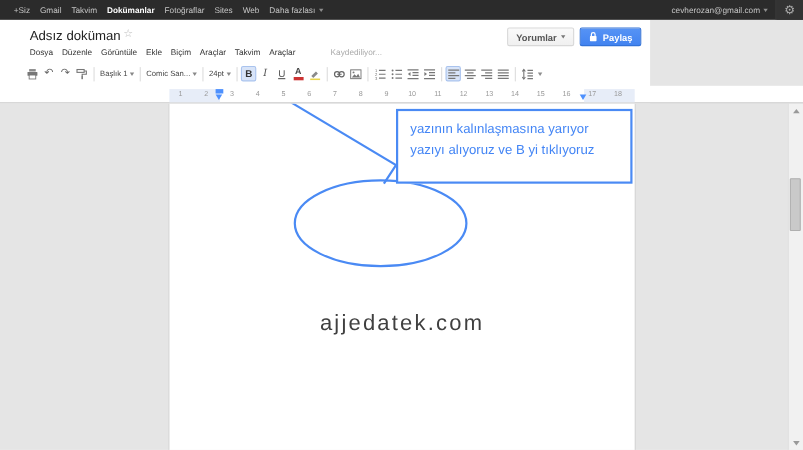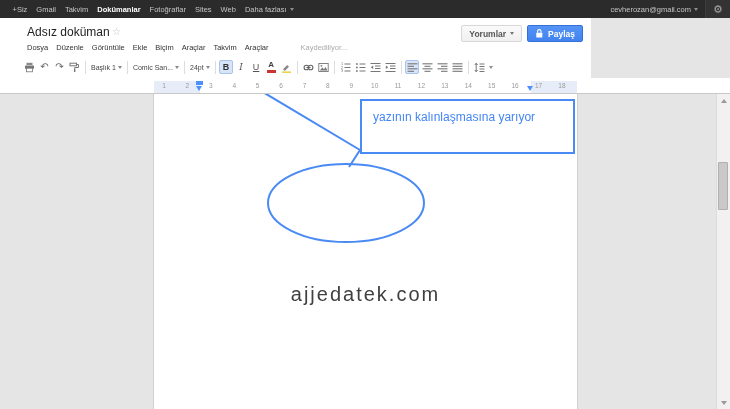--- a/index.html
+++ b/index.html
@@ -61,21 +61,21 @@
   .mt-left{left:196px}.mt-right{left:527px}
 
   
   .page{position:absolute;top:94px;left:153px;width:425px;height:315px;background:#fff;
         border-left:1px solid #d0d0d0;border-right:1px solid #d0d0d0;z-index:1;cursor:text}
   .watermark{position:absolute;top:283px;left:153px;width:425px;text-align:center;z-index:2;
              font-size:20px;letter-spacing:2px;color:#404040}
   .sample-text{position:absolute;top:192px;left:286px;z-index:3;font-size:18px;letter-spacing:.5px;
                color:#333;background:#cfe1fb;padding:1px 3px;font-family:"DejaVu Sans",sans-serif;cursor:text}
   .overlay{position:absolute;top:0;left:0;width:730px;height:409px;z-index:4;pointer-events:none}
-  .callout{position:absolute;top:99px;left:360px;width:215px;height:55px;background:#fff;
+  .callout{position:absolute;top:99px;left:360px;width:215px;height:68px;background:#fff;
            border:2px solid #4a8af4;z-index:5;padding:7px 6px 0 11px;font-size:12px;color:#4385f5;line-height:1.55}
 
   
   .scrollbar{position:absolute;top:94px;right:0;width:14px;height:315px;background:#f1f1f1;
              border-left:1px solid #dcdcdc;z-index:6}
   .sb-btn{position:absolute;left:0;width:13px;height:13px;display:flex;align-items:center;justify-content:center;cursor:pointer}
   .sb-up{top:0}.sb-down{bottom:0}
   .tri-up{width:0;height:0;border-left:3px solid transparent;border-right:3px solid transparent;border-bottom:4px solid #999}
   .tri-down{width:0;height:0;border-left:3px solid transparent;border-right:3px solid transparent;border-top:4px solid #999}
   .sb-thumb{position:absolute;top:68px;left:1px;width:10px;height:48px;background:#c9c9c9;
@@ -365,20 +365,21 @@
   <div class="page"></div>
   <div class="watermark">ajjedatek.com</div>
 
   <svg class="overlay">
     <polyline points="241,79 360,150 349,167" fill="none" stroke="#4a8af4" stroke-width="2"></polyline>
     <ellipse cx="346" cy="203" rx="78" ry="39" fill="none" stroke="#4a8af4" stroke-width="2"></ellipse>
   </svg>
 
   <div class="callout">
     <div>yazının kalınlaşmasına yarıyor</div>
+    <div>yazıyı alıyoruz ve B yi tıklıyoruz</div>
   </div>
 
   <div class="scrollbar">
     <div class="sb-btn sb-up">
       <div class="tri-up"></div>
     </div>
     <div class="sb-thumb"></div>
     <div class="sb-btn sb-down">
       <div class="tri-down"></div>
     </div>

